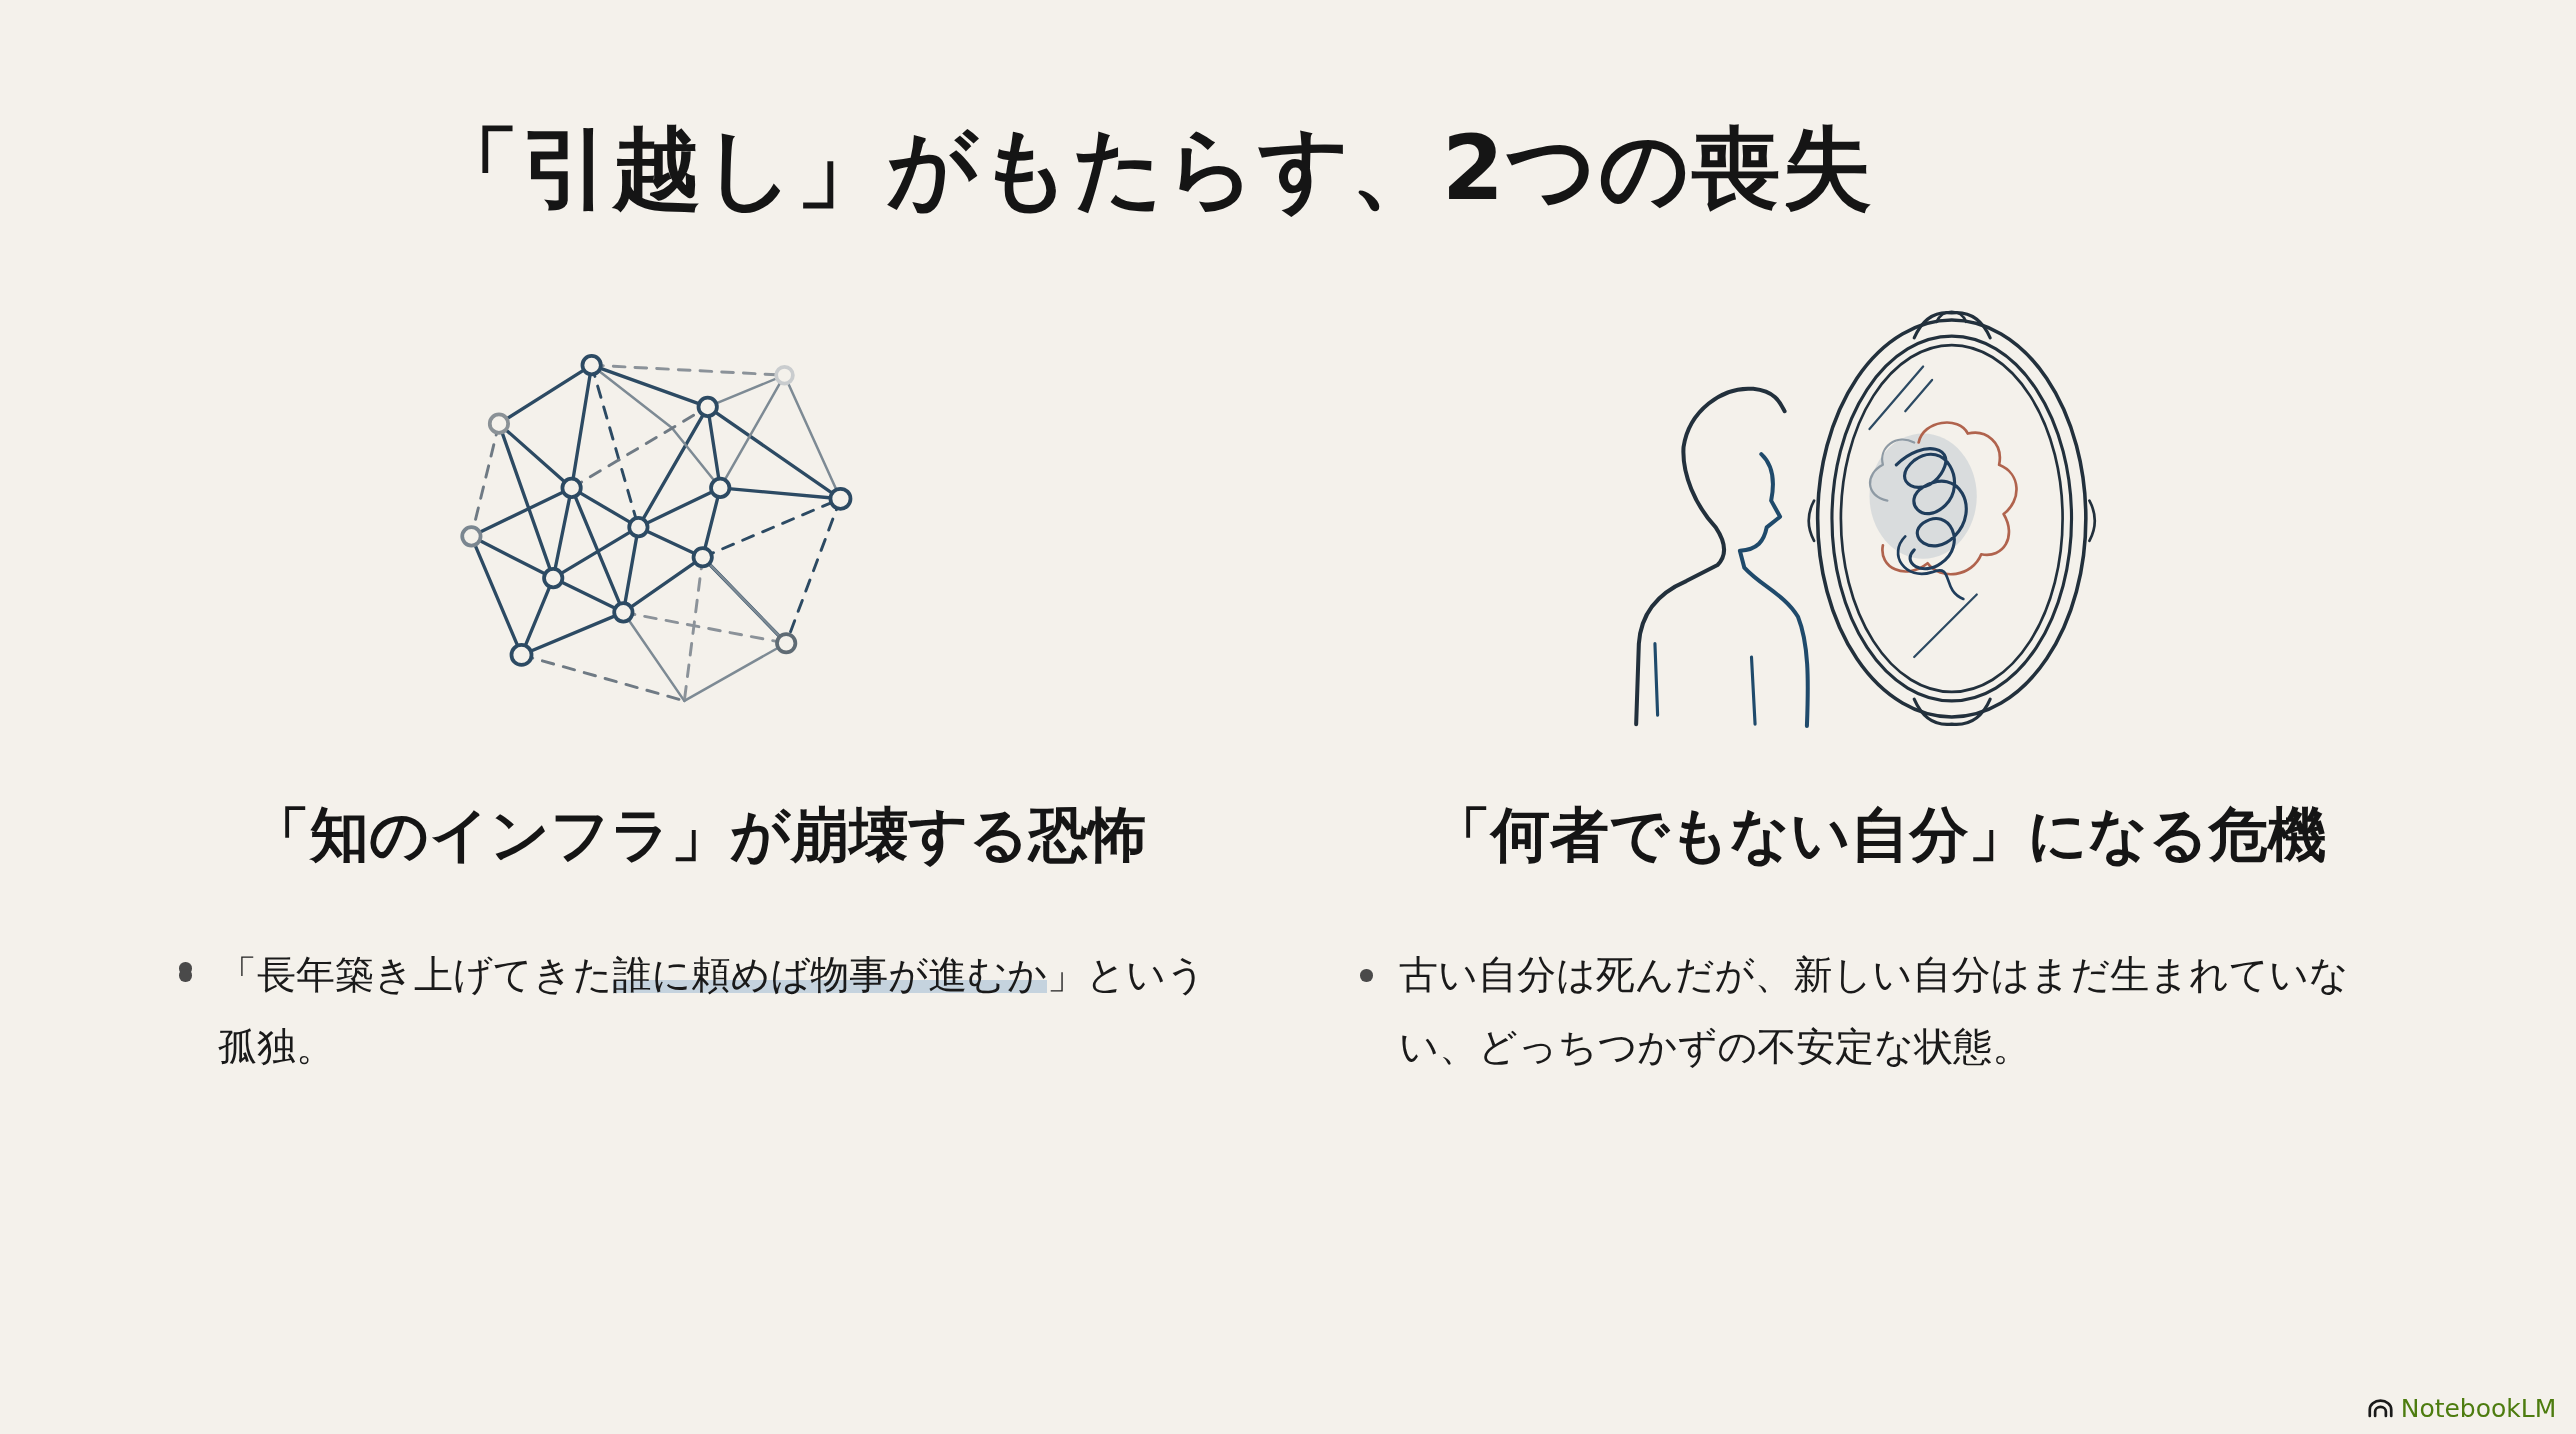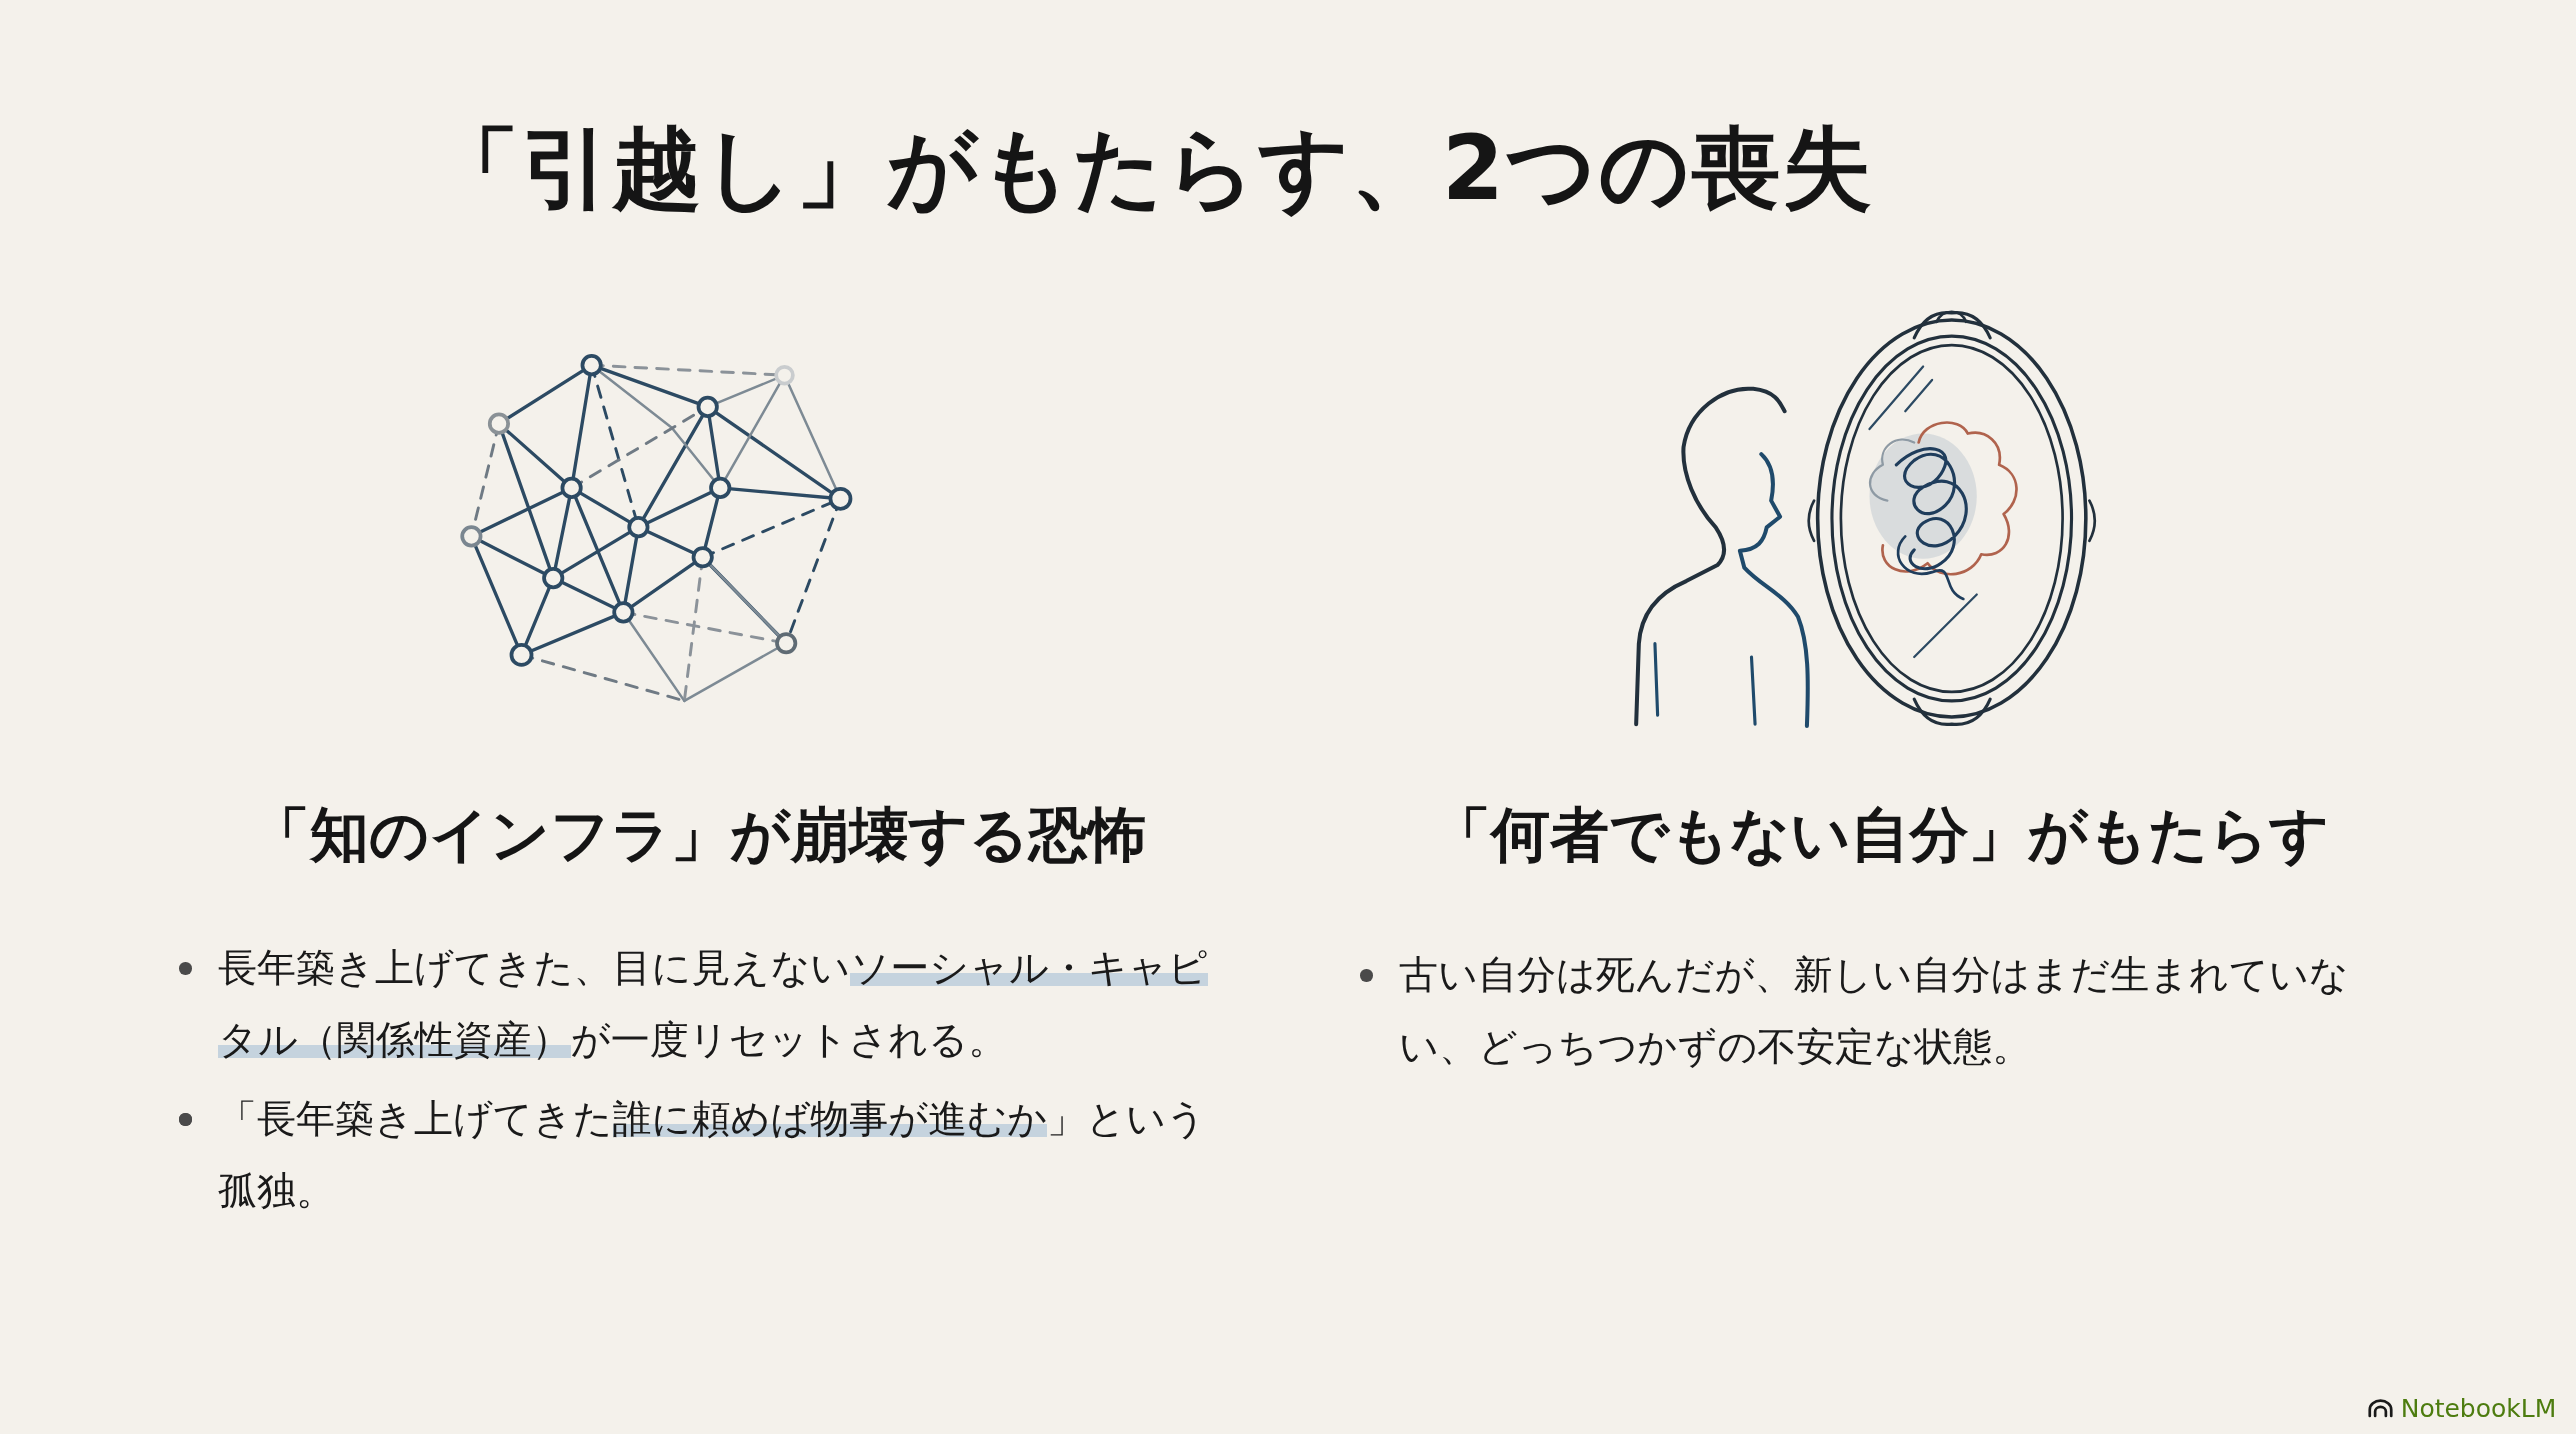--- a/index.html
+++ b/index.html
@@ -116,23 +116,20 @@
         <circle cx="580" cy="742" r="12" stroke="#2c4a63"></circle>
         <circle cx="897" cy="728" r="11" stroke="#5f6b74"></circle>
       </g>
     </g>
   </svg>
 
   <div class="heading" style="left:81px; top:794px;">「知のインフラ」が崩壊する恐怖</div>
 
   <ul class="bullets" style="left:0; top:932px; width:1055px;">
     <li class="bullet">
-      <span class="dot"></span><span>長年築き上げてきた、目に見えない</span><span class="hl">ソーシャル・キャピタル（関係性資産）</span><span>が一度リセットされる。</span>
-    </li>
-    <li class="bullet">
       <span class="dot"></span>
     </li>
     <li class="bullet">
       <span class="dot"></span><span>「長年築き上げてきた</span><span class="hl">誰に頼めば物事が進むか</span><span>」という孤独。</span>
     </li>
   </ul>
 </div>
 
 <div class="col col-right">
   <svg class="illus" style="left:259px; top:295px;" width="519" height="447" viewBox="1800 330 580 500">
@@ -159,21 +156,21 @@
 
       <ellipse cx="2150" cy="555" rx="60" ry="70" fill="#b9c3cc" opacity="0.45" stroke="none"></ellipse>
       <path d="M2145 495 C2150 470 2190 465 2200 485 C2220 480 2240 495 2235 520 C2260 530 2260 560 2240 575 C2255 600 2240 625 2215 620 C2205 645 2170 650 2155 630 C2130 650 2100 635 2105 610" stroke="#b0634d" stroke-width="3"></path>
       <path d="M2110 560 C2085 555 2085 530 2105 520 C2100 500 2120 485 2140 495" stroke="#8e9aa4" stroke-width="2.5"></path>
 
       <path d="M2120 520 C2150 490 2190 500 2170 530 C2150 560 2110 540 2140 515 C2175 490 2200 540 2175 565 C2150 590 2125 560 2150 545 C2190 520 2215 570 2185 600 C2160 625 2130 600 2150 585 C2180 565 2200 610 2170 630 C2150 645 2125 630 2140 615" stroke="#1f3d5c" stroke-width="3.5"></path>
       <path d="M2130 600 C2110 620 2130 650 2160 640 C2185 630 2170 660 2195 670" stroke="#1f3d5c" stroke-width="3"></path>
     </g>
   </svg>
 
-  <div class="heading" style="left:81px; top:794px;">「何者でもない自分」がもたらす</div>
+  <div class="heading" style="left:81px; top:794px;">「何者でもない自分」になる危機</div>
 
   <ul class="bullets" style="left:0; top:932px; width:1073px;">
     <li class="bullet" style="margin-top:7.2px;">
       <span class="dot"></span><span>古い自分は死んだが、新しい自分はまだ生まれていない、どっちつかずの不安定な状態。</span>
     </li>
   </ul>
 </div>
 
 <div class="brand">
   <svg width="27" height="19.7" viewBox="0 0 30 22">

